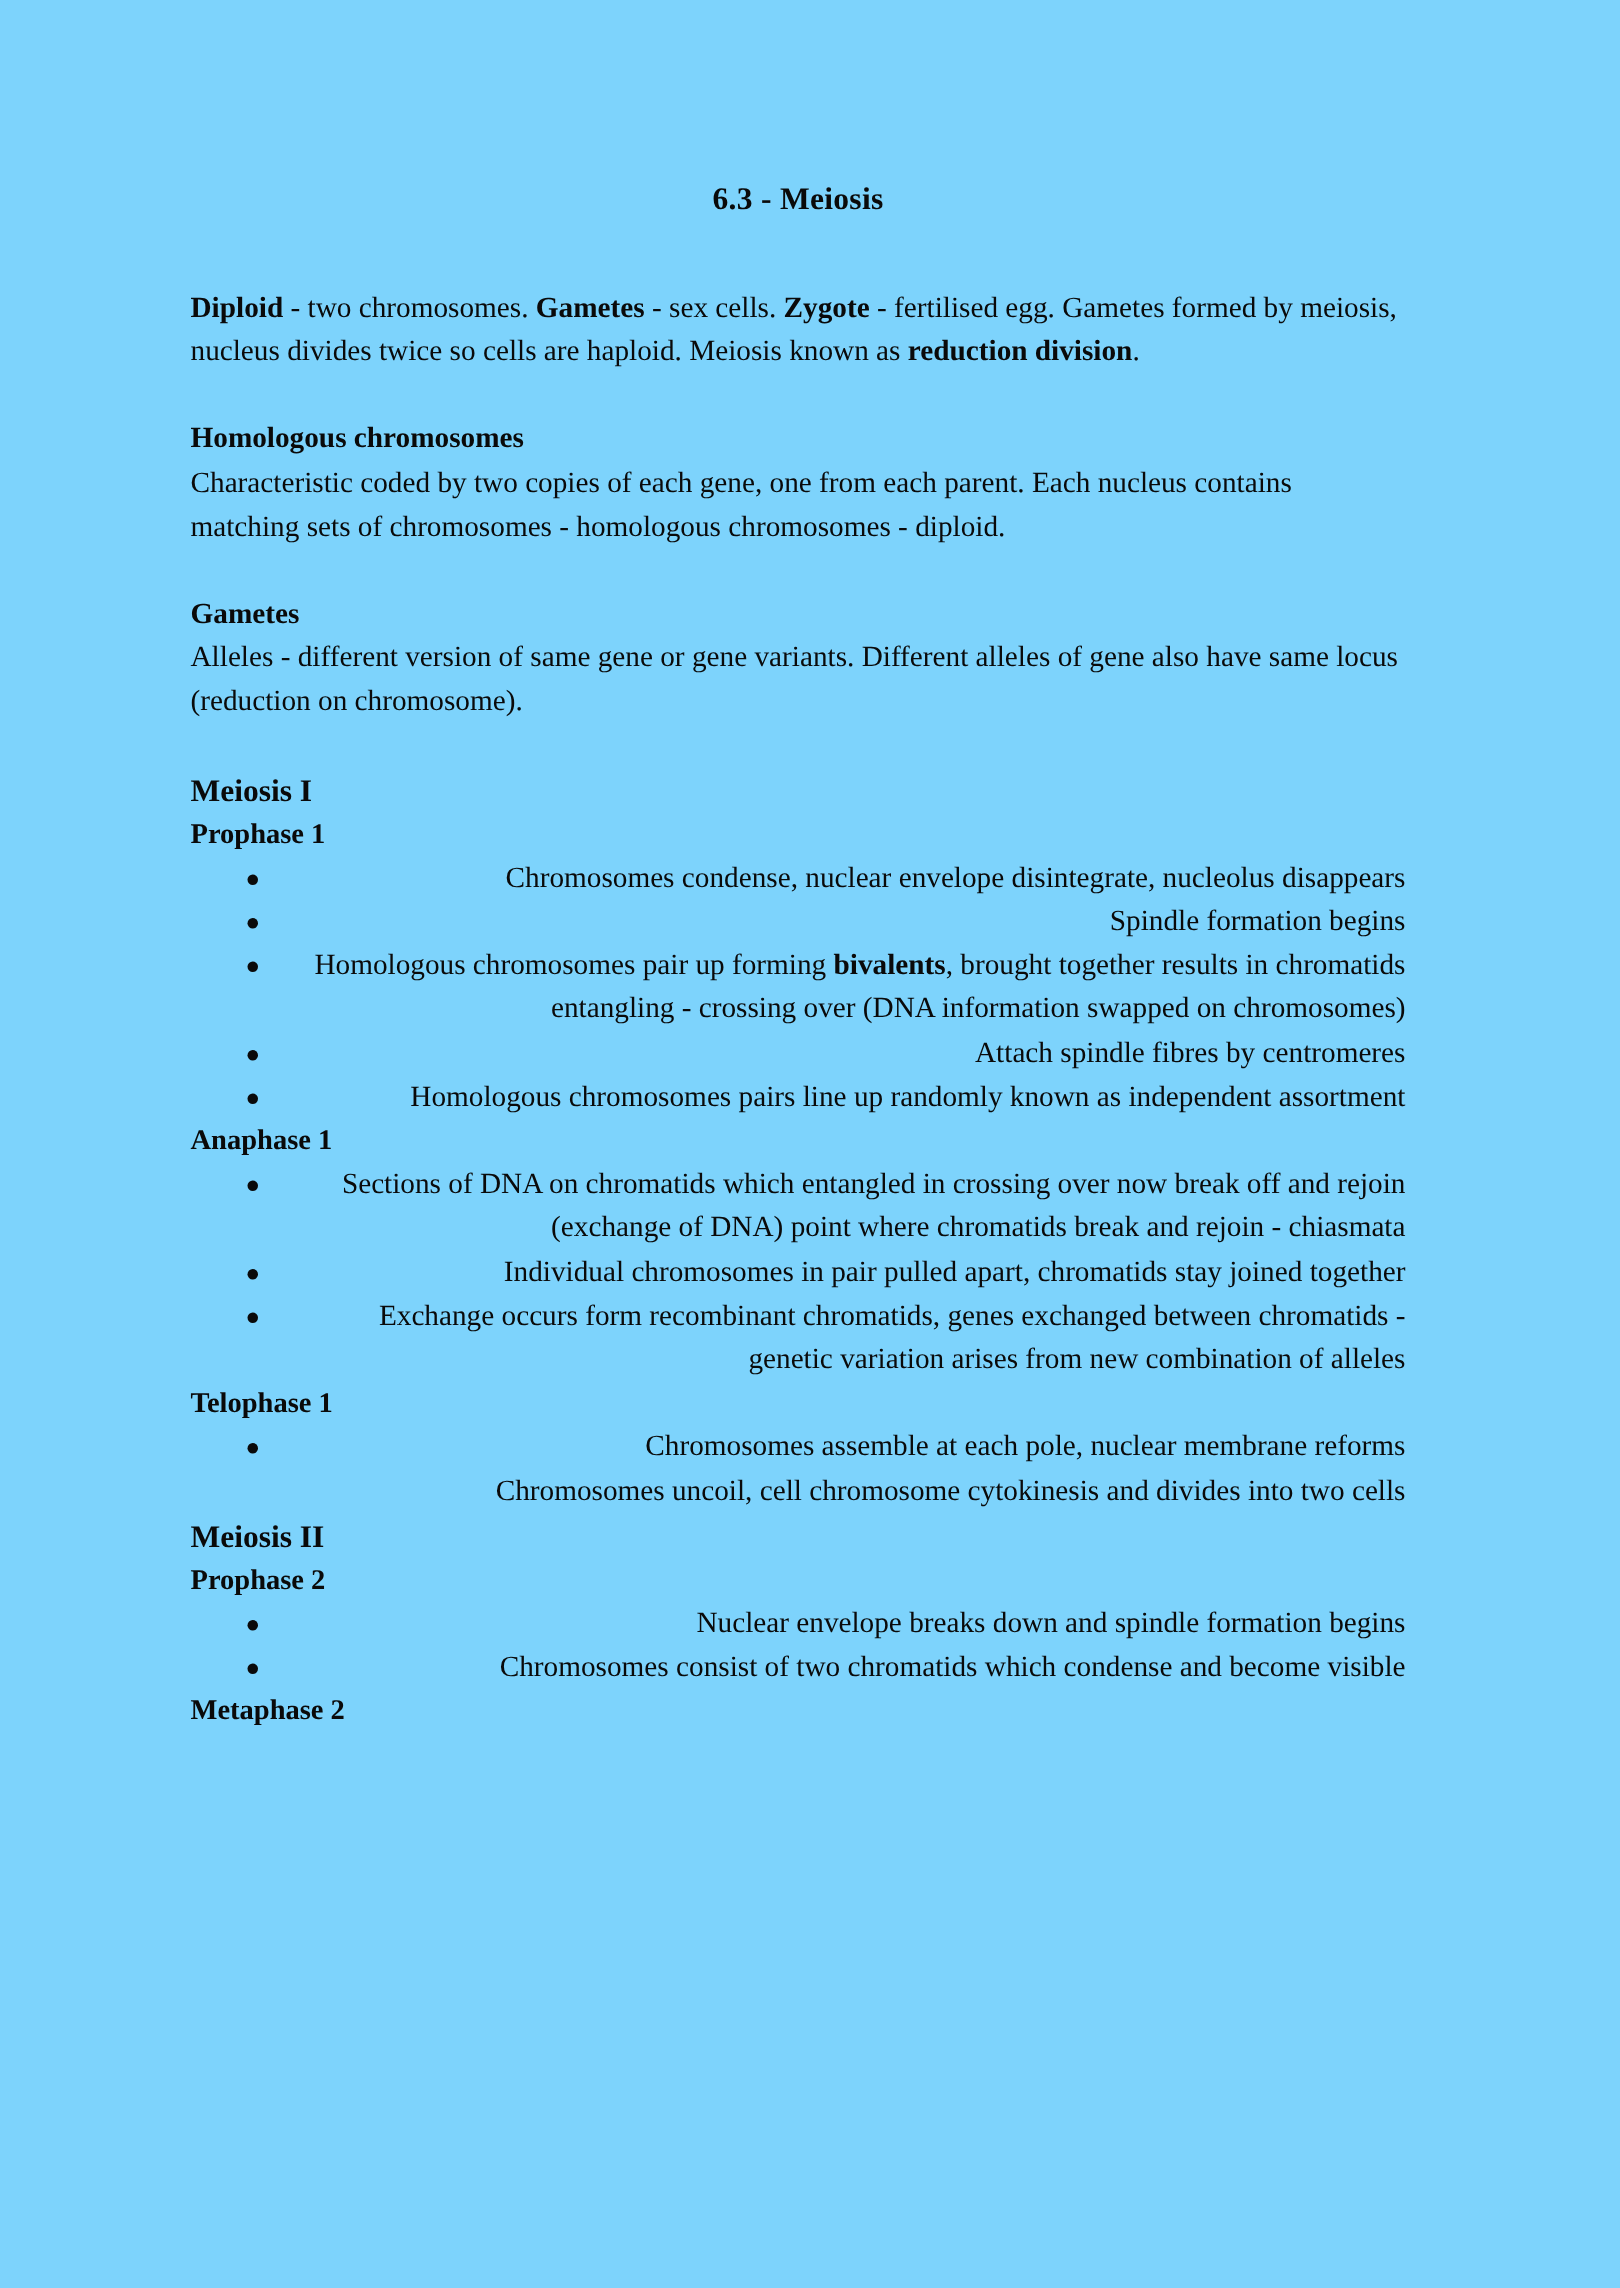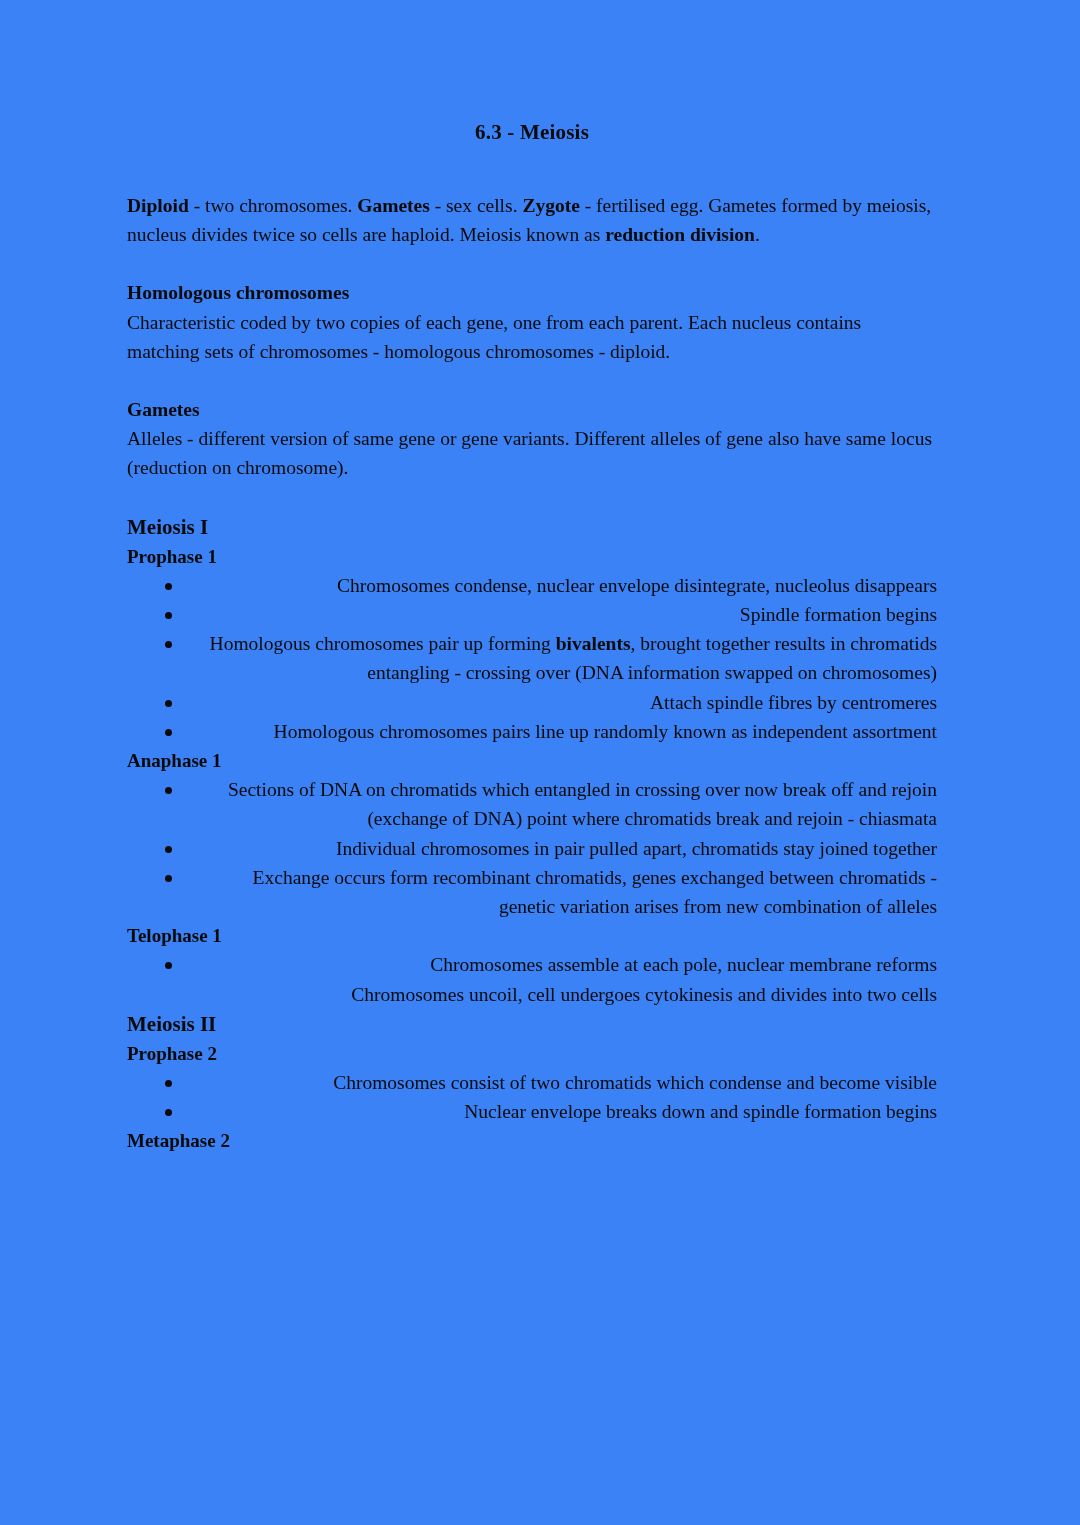--- a/index.html
+++ b/index.html
@@ -11,21 +11,21 @@
     width: 1080px;
     height: 1525px;
     font-family: "Liberation Serif", "DejaVu Serif", serif;
     color: #0a0a0a;
     -webkit-font-smoothing: antialiased;
   }
   .page {
     position: relative;
     width: 1080px;
     height: 1525px;
-    background: #3b82f6;
+    background: #7dd3fc;
     box-sizing: border-box;
     padding: 15px;
     overflow: hidden;
   }
   .content {
     position: absolute;
     left: 127px;
     top: 118px;
     width: 810px;
   }
@@ -140,28 +140,28 @@
 
     <h3 class="phase-heading">Anaphase 1</h3>
     <ul class="bullets">
         <li><span><span>Sections of DNA on chromatids which entangled in crossing over now break off and rejoin (exchange of DNA) point where chromatids break and rejoin - chiasmata</span></span></li>
         <li><span><span>Individual chromosomes in pair pulled apart, chromatids stay joined together</span></span></li>
         <li><span><span>Exchange occurs form recombinant chromatids, genes exchanged between chromatids - genetic variation arises from new combination of alleles</span></span></li>
       </ul>
 
     <h3 class="phase-heading">Telophase 1</h3>
     <ul class="bullets">
-        <li><span><span>Chromosomes assemble at each pole, nuclear membrane reforms</span></span><span class="cont">Chromosomes uncoil, cell undergoes cytokinesis and divides into two cells</span></li>
+        <li><span><span>Chromosomes assemble at each pole, nuclear membrane reforms</span></span><span class="cont">Chromosomes uncoil, cell chromosome cytokinesis and divides into two cells</span></li>
       </ul>
 
     <h2 class="major-heading">Meiosis II</h2>
 
     <h3 class="phase-heading">Prophase 2</h3>
     <ul class="bullets">
+        <li><span><span>Nuclear envelope breaks down and spindle formation begins</span></span></li>
         <li><span><span>Chromosomes consist of two chromatids which condense and become visible</span></span></li>
-        <li><span><span>Nuclear envelope breaks down and spindle formation begins</span></span></li>
       </ul>
 
     <h3 class="phase-heading">Metaphase 2</h3>
     <ul class="bullets"></ul>
 
   </div>
 </div>
 
 </body></html>

